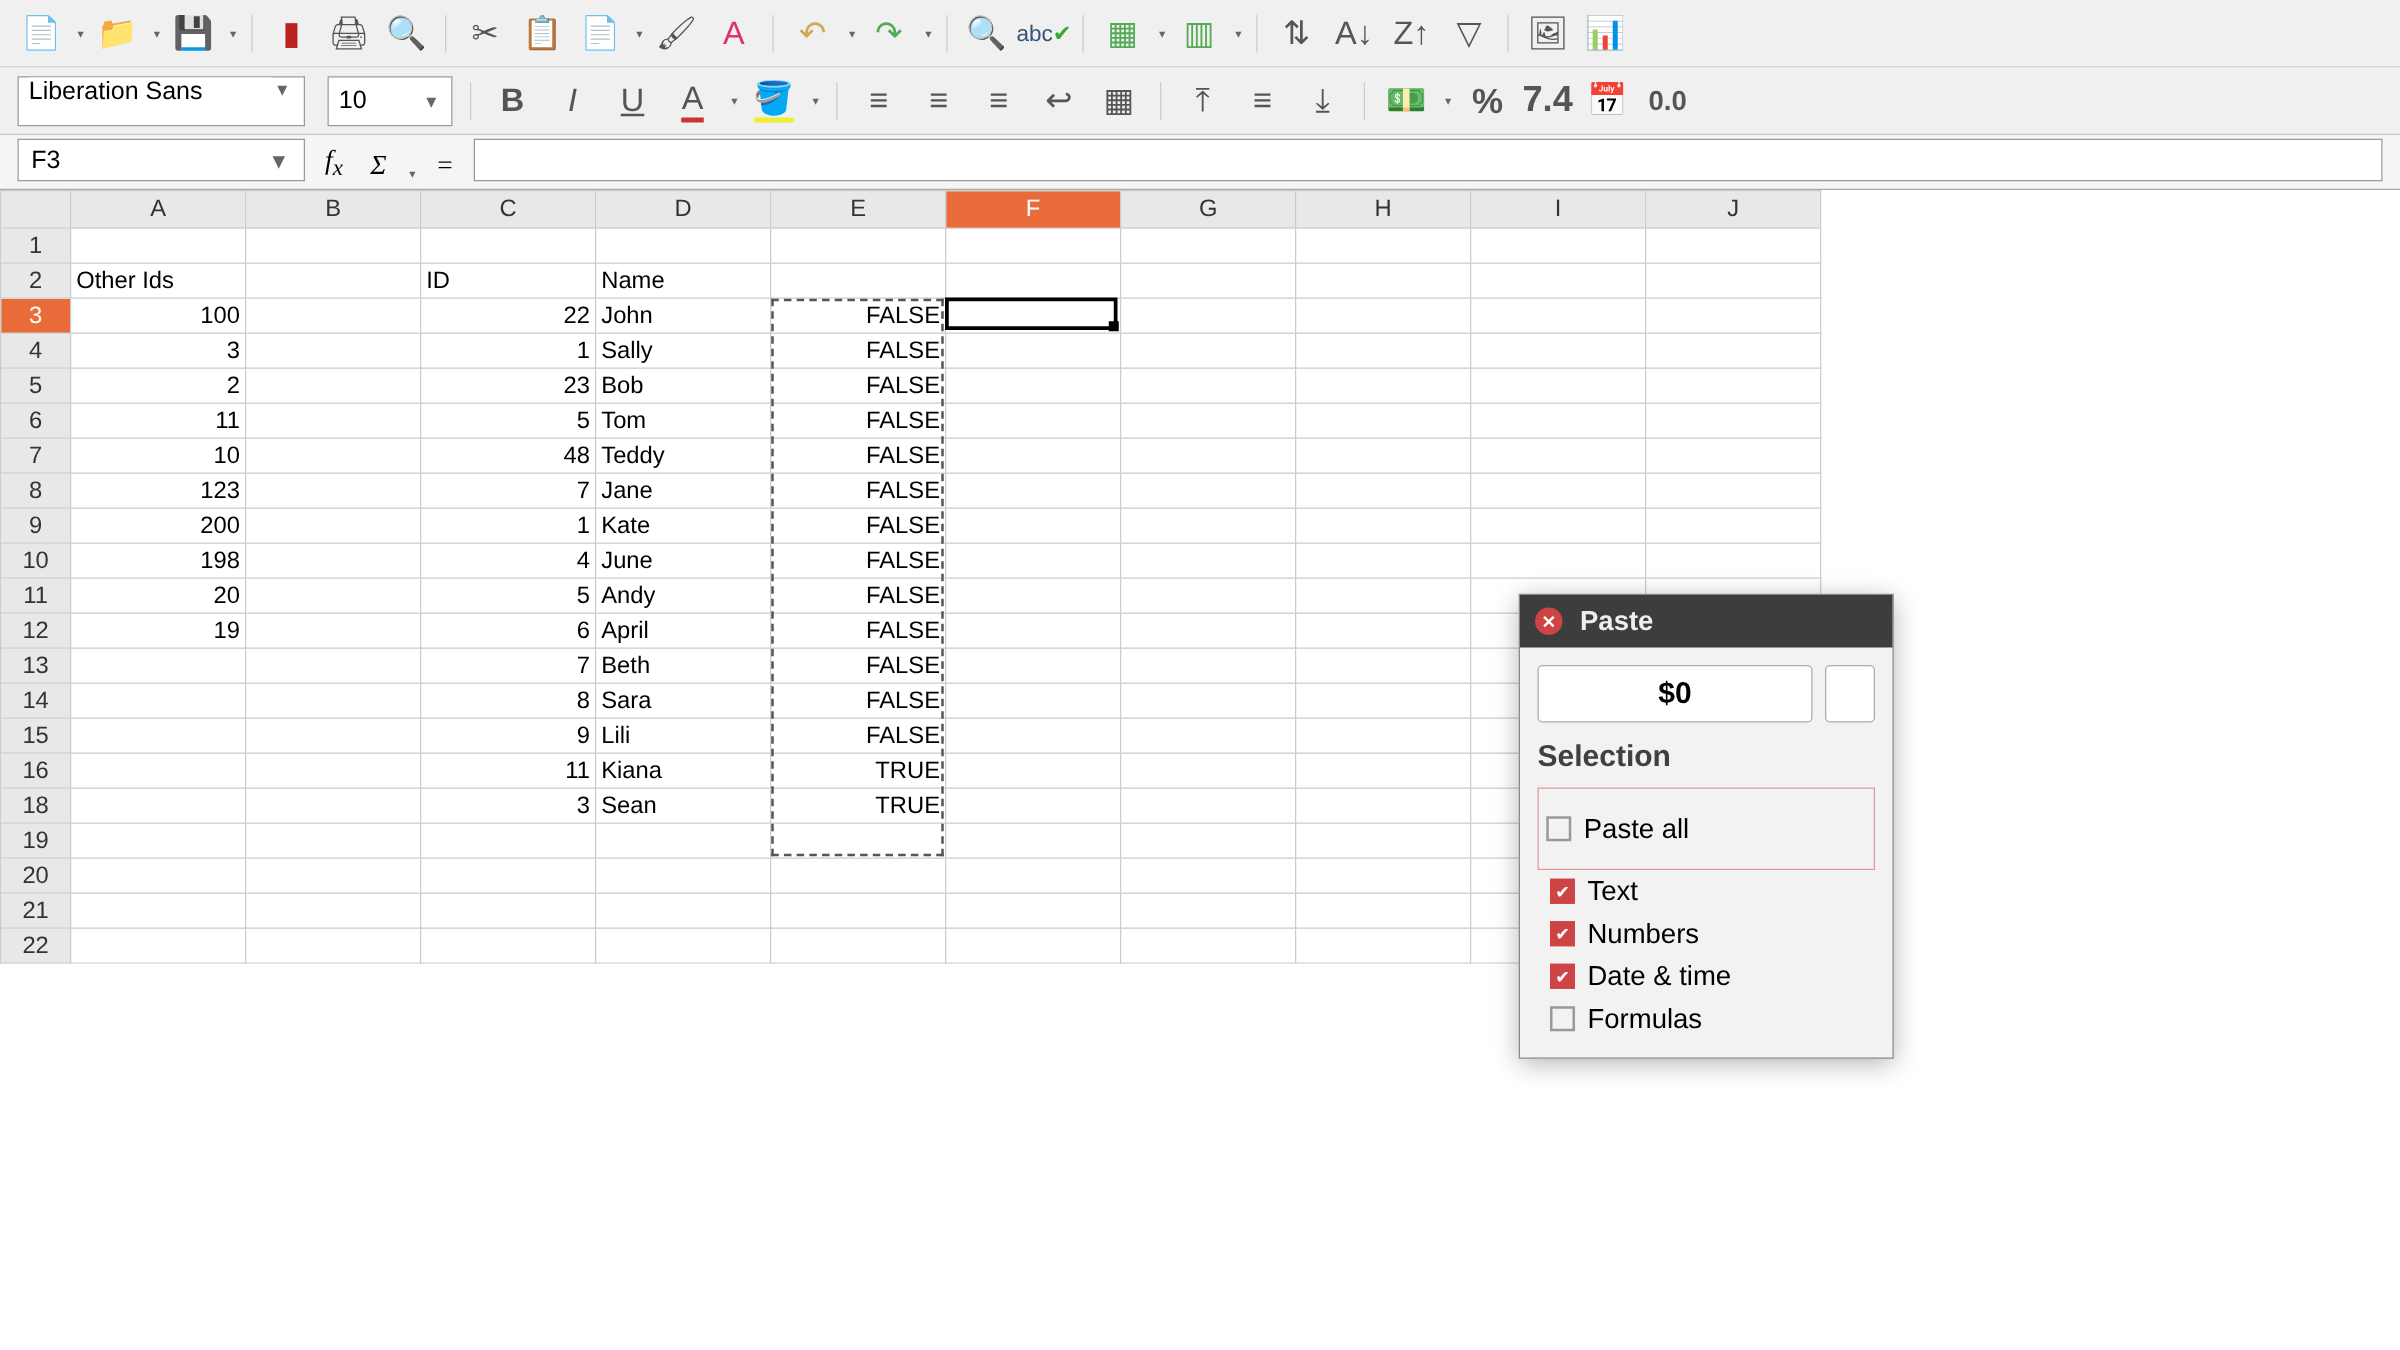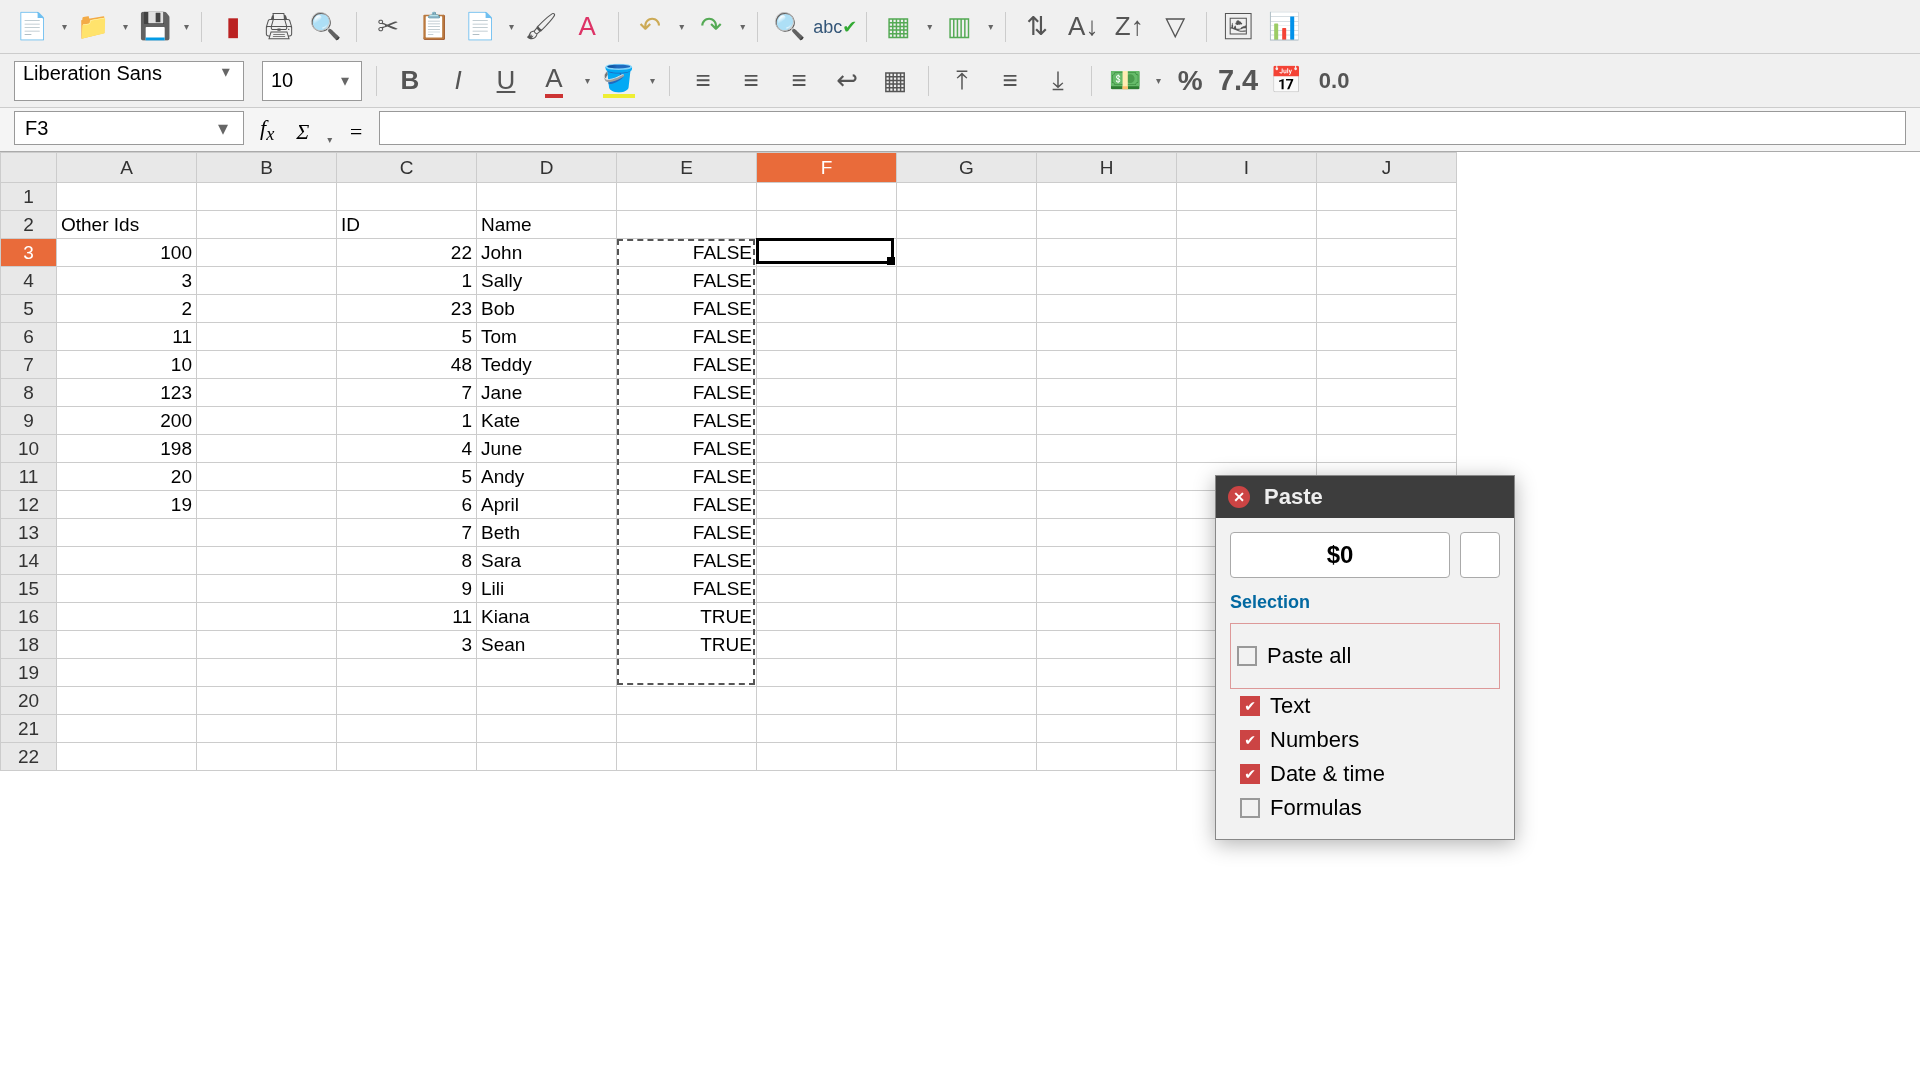--- a/index.html
+++ b/index.html
@@ -50,21 +50,21 @@
     .active-cell-outline { position: absolute; border: 3px solid #000; pointer-events: none; }
     .fill-handle { position: absolute; width: 8px; height: 8px; background: #000; right: -4px; bottom: -4px; }
     .marching-ants { position: absolute; border: 2px dashed #555; pointer-events: none; }
     
     .paste-dialog { position: absolute; top: 475px; left: 1215px; width: 300px; background: #f2f2f2; border: 1px solid #888; box-shadow: 0 4px 20px rgba(0,0,0,0.3); }
     .paste-title { background: #3d3d3d; color: #eee; padding: 8px 12px; font-size: 22px; font-weight: bold; display: flex; align-items: center; }
     .paste-close { width: 22px; height: 22px; border-radius: 50%; background: #c44; color: #fff; display: flex; align-items: center; justify-content: center; font-size: 14px; margin-right: 14px; cursor: pointer; }
     .paste-body { padding: 14px; }
     .paste-btn-row { display: flex; gap: 10px; margin-bottom: 14px; }
     .paste-big-btn { flex: 1; height: 46px; border: 1px solid #aaa; background: #fff; border-radius: 4px; font-size: 24px; font-weight: bold; display: flex; align-items: center; justify-content: center; cursor: pointer; }
-    .paste-section-hdr { font-size: 18px; font-weight: bold; color: #0369a1; margin-bottom: 10px; }
+    .paste-section-hdr { font-size: 24px; font-weight: bold; color: #404040; margin-bottom: 10px; }
     .paste-check { display: flex; align-items: center; gap: 10px; font-size: 22px; padding: 4px 10px; }
     .chkbox { width: 20px; height: 20px; border: 2px solid #999; display: inline-flex; align-items: center; justify-content: center; }
     .chkbox.checked { background: #c44; border-color: #c44; color: #fff; font-size: 14px; }
     .paste-all-box { border: 1px solid #d99; padding: 19px 6px; }
     
     
     .ico { display: inline-block; }
   </style>
 </head>
 <body>

